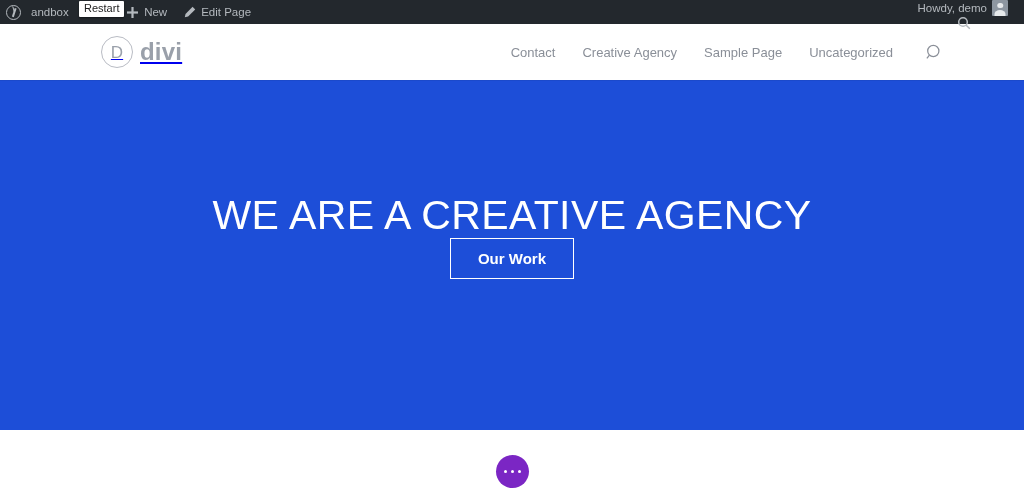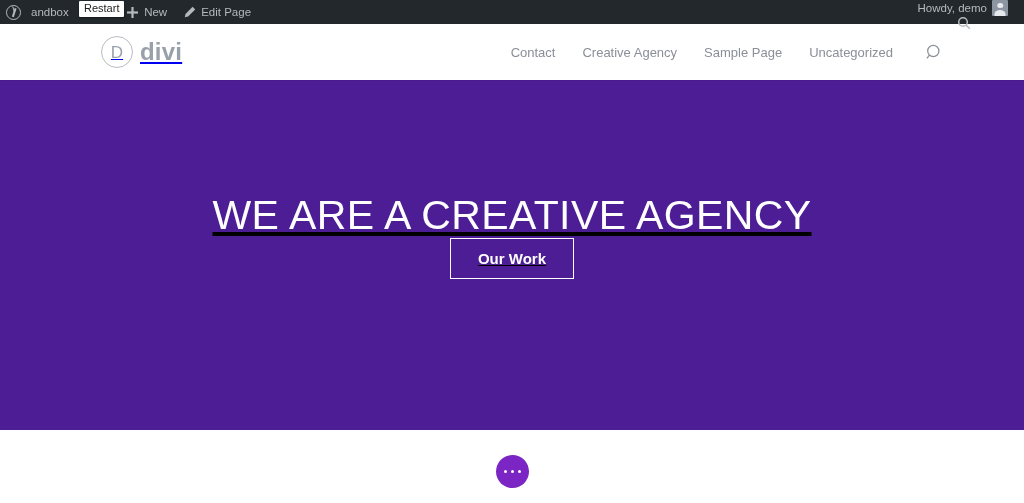--- a/index.html
+++ b/index.html
@@ -89,24 +89,23 @@
     display:flex; align-items:center; gap:27px;
   }
   .nav-link{
     font-size:13px; color:#8a8f98; text-decoration:none; white-space:nowrap;
   }
   .nav-search{ margin-left:5px; display:flex; align-items:center; }
 
   
   .hero{
     position:absolute; top:80px; left:0; width:1024px; height:350px;
-    background:#4c1d95;
+    background:#1d4ed8;
     display:flex; flex-direction:column; align-items:center;
     z-index:10;
-    text-decoration:underline;
   }
   .hero-title{
     margin-top:113px;
     font-size:41px; font-weight:300; color:#ffffff;
     letter-spacing:.4px; white-space:nowrap; line-height:1.1;
   }
   .hero-btn{
     border:1.6px solid #ffffff; background:transparent;
     color:#ffffff; font-size:15px; font-weight:600;
     padding:12px 27px; cursor:pointer;

